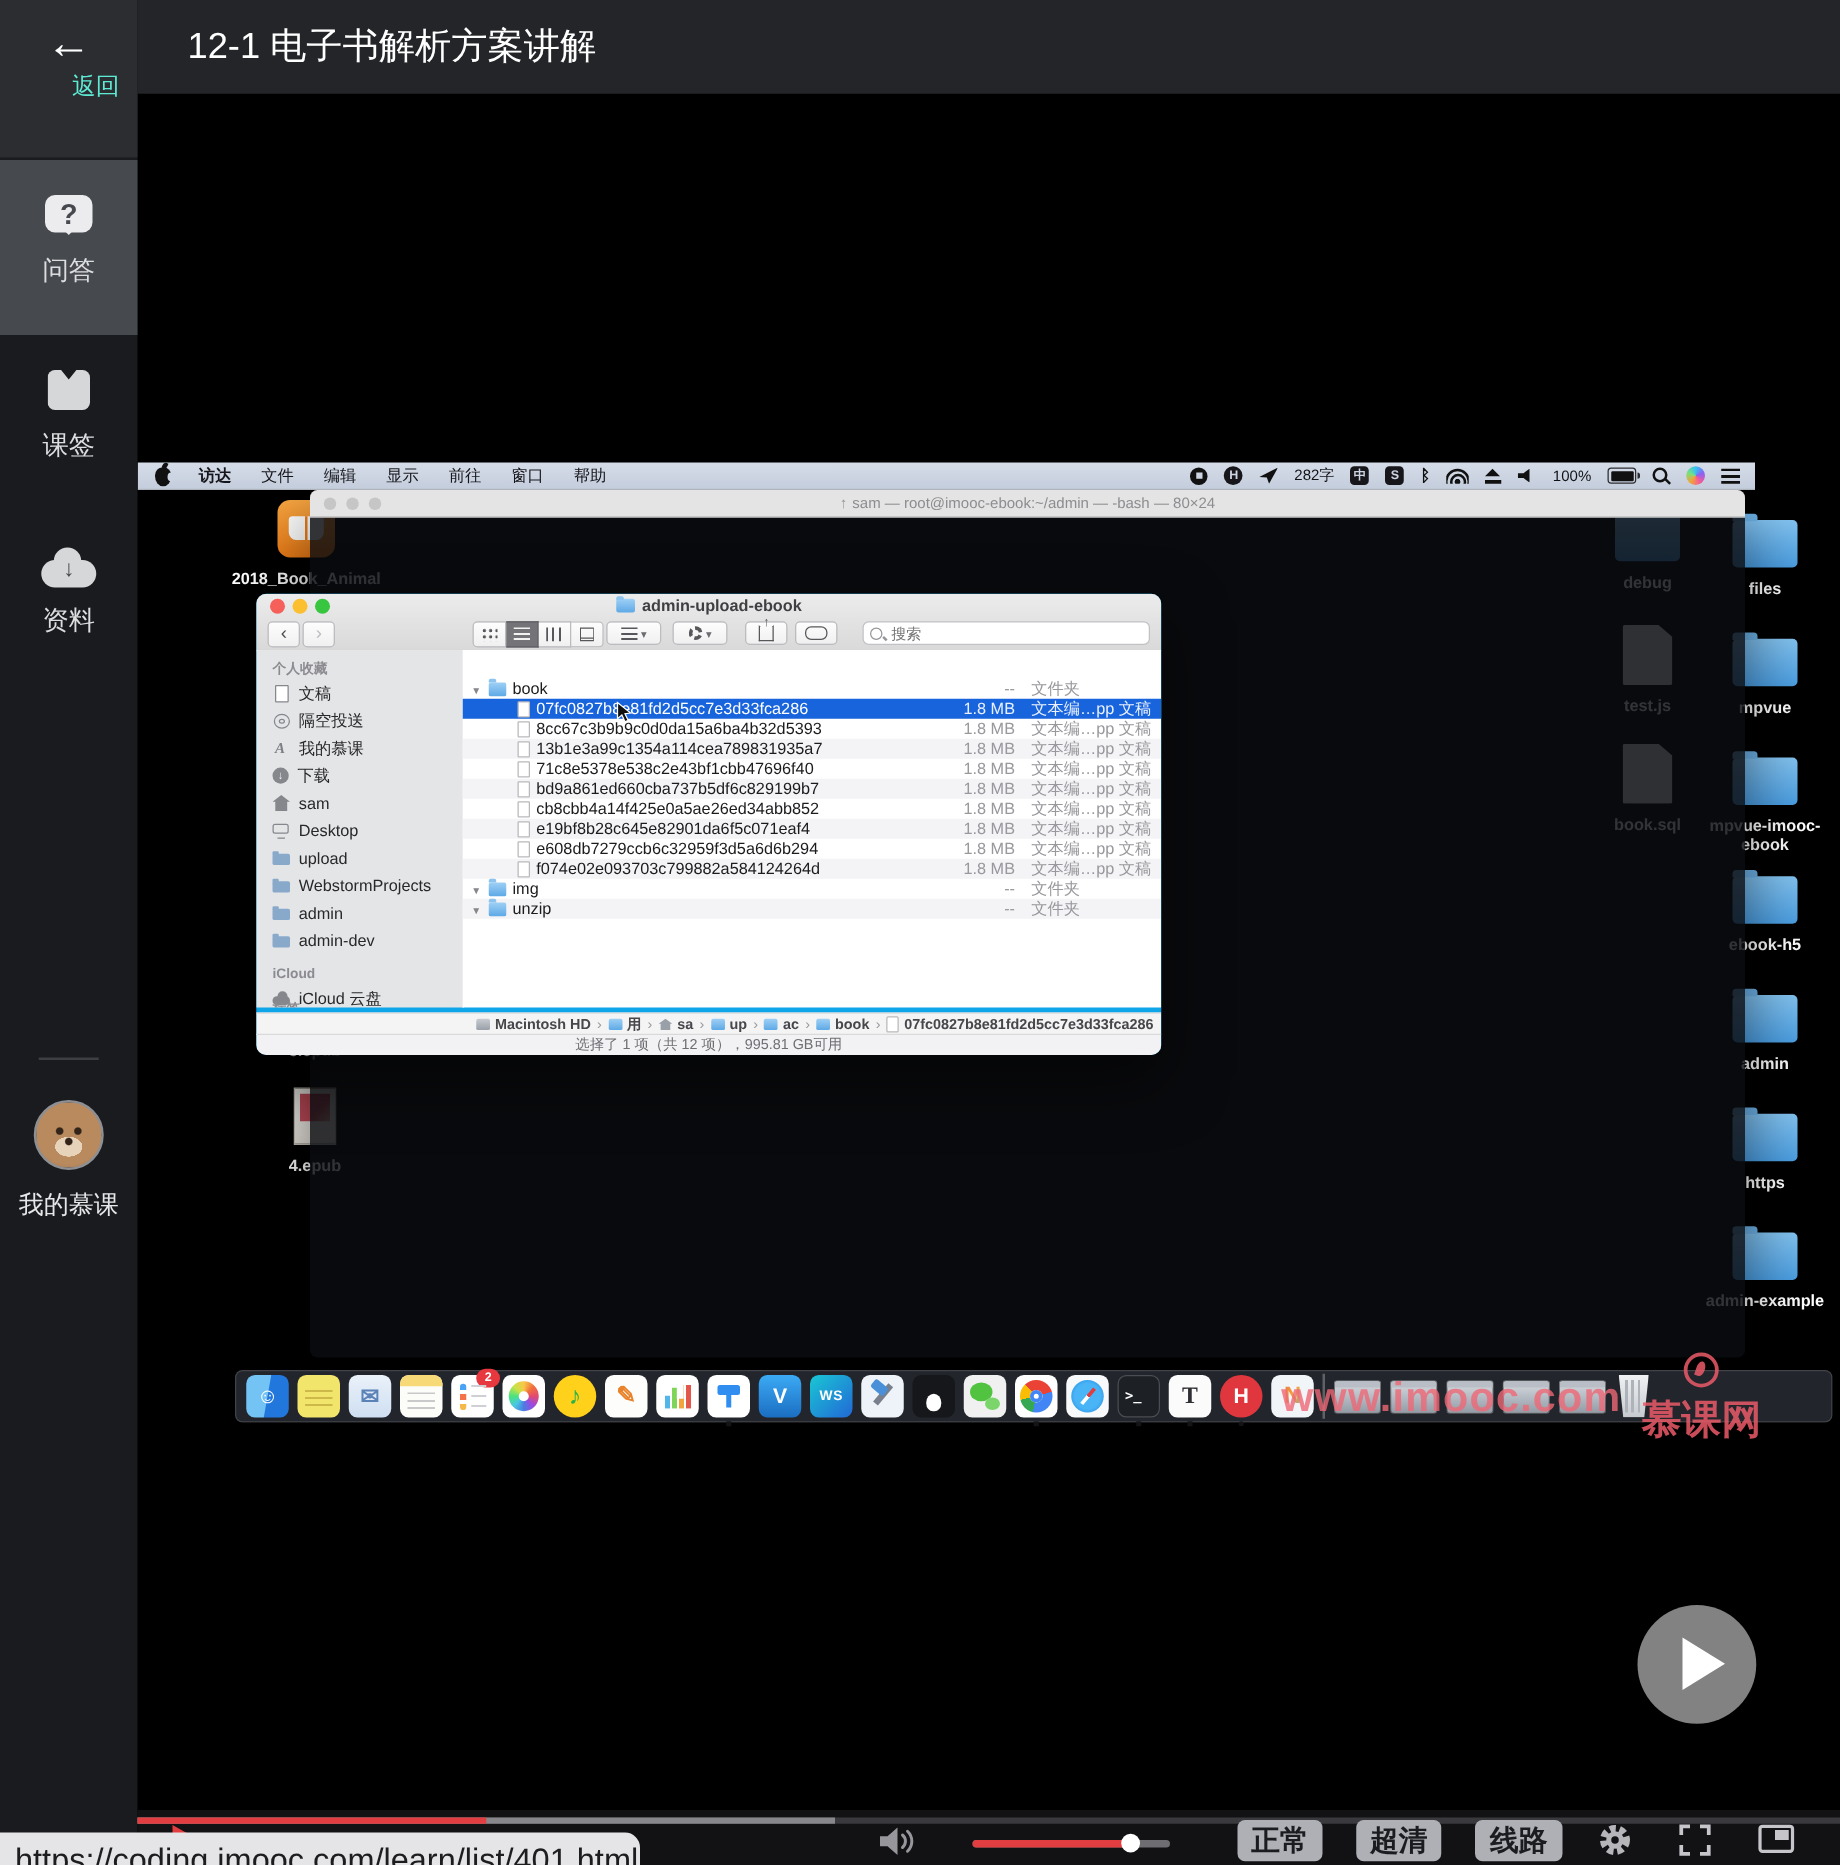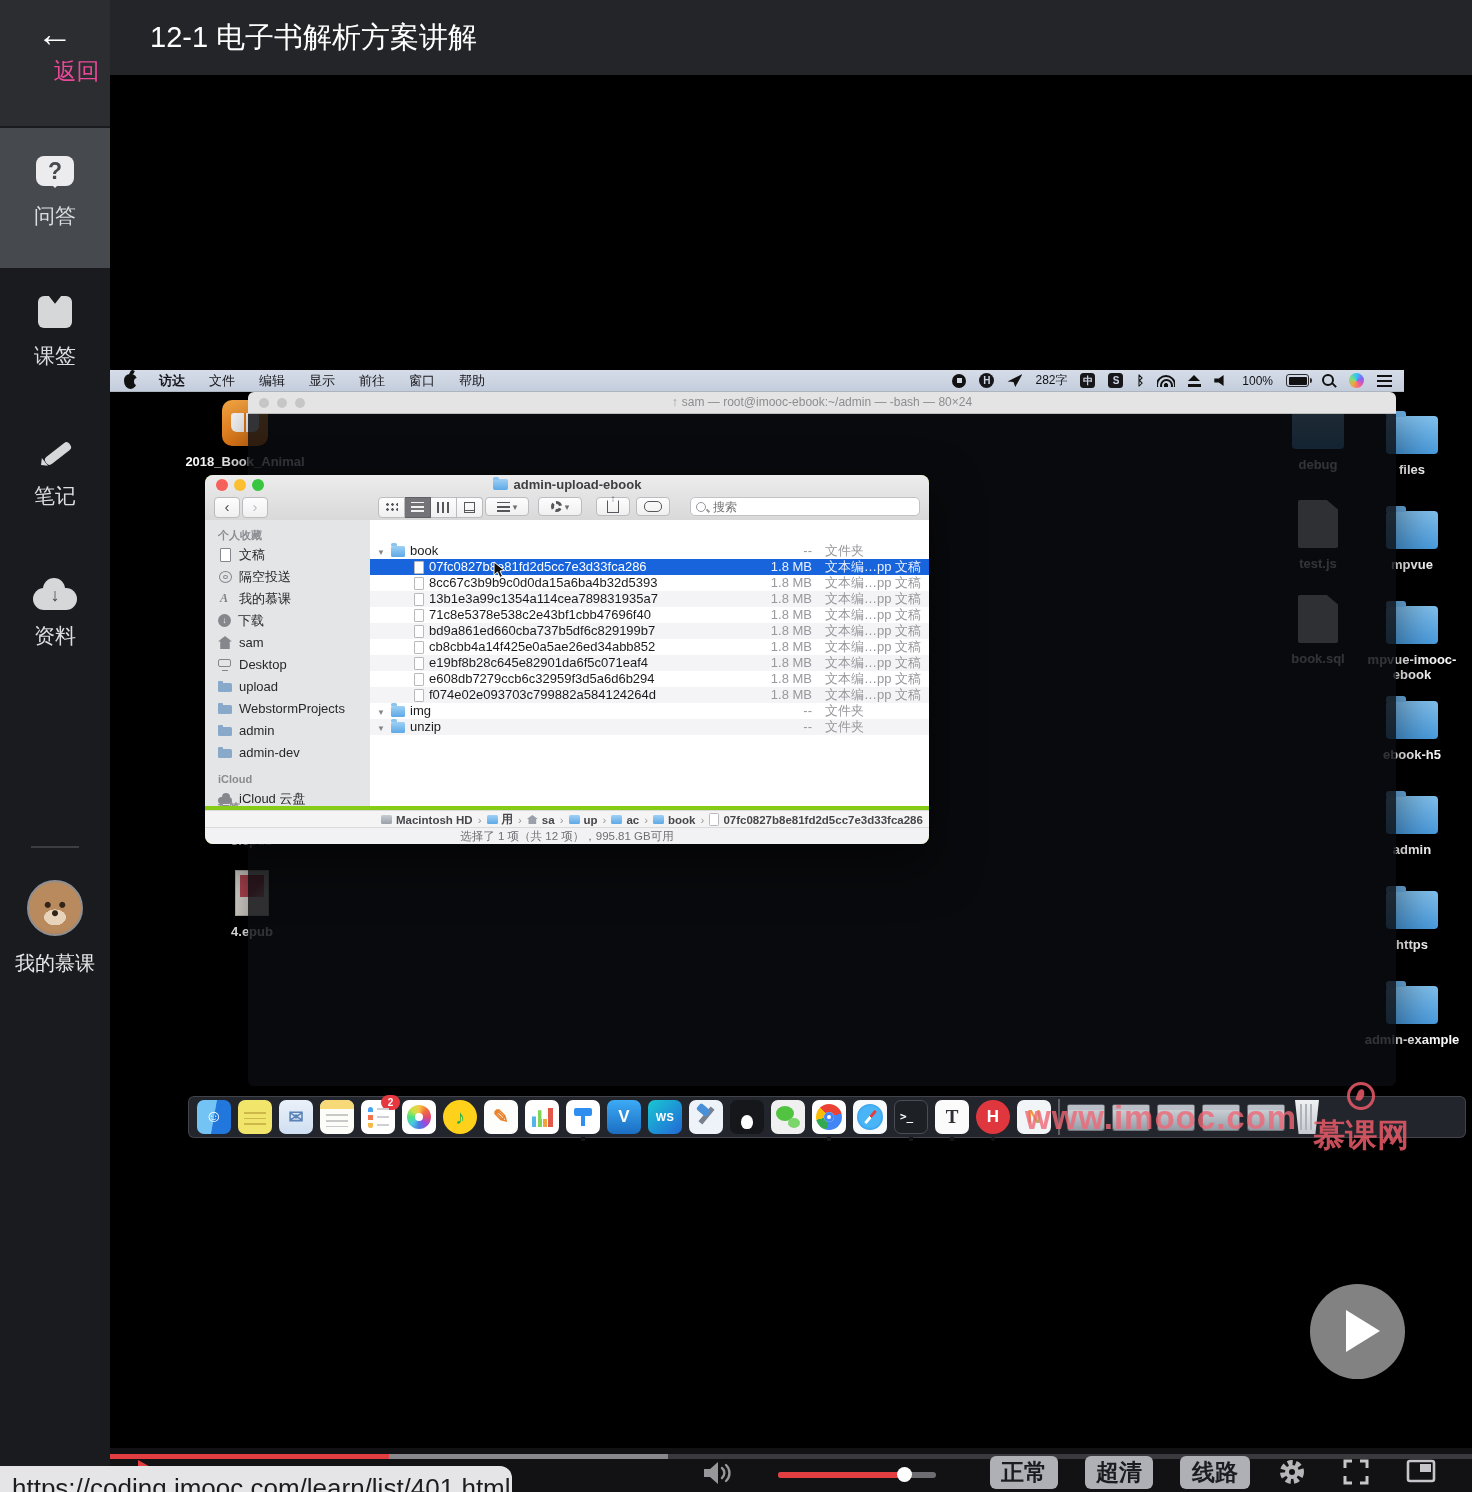--- a/index.html
+++ b/index.html
@@ -2,21 +2,21 @@
 <html><head>
 <meta charset="utf-8">
 <style>
   html,body{margin:0;padding:0;background:#000;}
   .page{position:relative;width:1472px;height:1492px;overflow:hidden;background:#000;
         font-family:"Liberation Sans",sans-serif;}
   
   .sidebar{position:absolute;left:0;top:0;width:110px;height:100%;background:#1a1b1e;z-index:20;}
   .back-cell{height:126px;background:#2b2d31;text-align:center;padding-top:14px;box-sizing:border-box;cursor:pointer;}
   .back-arrow{display:block;font-size:36px;font-weight:bold;color:#fff;line-height:40px;}
-  .back-label{display:block;margin-top:2px;font-size:23px;color:#ec4899;margin-left:43px;}
+  .back-label{display:block;margin-top:2px;font-size:19px;color:#5eead4;margin-left:43px;}
   .side-nav{position:absolute;top:128px;left:0;right:0;}
   .side-item{height:140px;text-align:center;padding-top:28px;box-sizing:border-box;cursor:pointer;}
   .side-item[data-active="true"]{background:#46494e;}
   .si-icon{display:block;height:40px;position:relative;}
   .si-label{display:block;margin-top:6px;font-size:21px;color:#dcdddf;}
   .ic{position:relative;display:inline-block;}
   [data-icon="menu-icon"] .ic{width:36px;height:28px;background:linear-gradient(#d6d7d9 0 5px,transparent 5px 11px,#d6d7d9 11px 16px,transparent 16px 23px,#d6d7d9 23px 28px);}
   [data-icon="question-icon"] .ic{width:38px;height:30px;background:#ececee;border-radius:8px;}
   [data-icon="question-icon"] .ic::before{content:"?";position:absolute;inset:0;font:700 23px/30px "Liberation Sans",sans-serif;color:#46494e;text-align:center;}
   [data-icon="question-icon"] .ic::after{content:"";position:absolute;left:13px;bottom:-8px;border:6px solid transparent;border-top-color:#ececee;}
@@ -125,21 +125,21 @@
      box-shadow:0 22px 55px rgba(0,0,0,.55);background:rgba(11,12,16,.84);}
   .term-bar{height:21px;background:#e4e4e4;border-bottom:1px solid #bdbdbd;position:relative;}
   .term-dots{position:absolute;left:11px;top:6px;display:flex;gap:8px;}
   .term-dots i{width:10px;height:10px;border-radius:50%;background:#c6c6c6;display:block;}
   .term-title{text-align:center;font:12px/21px "Liberation Sans",sans-serif;color:#8d8d91;}
   .term-title .up{color:#9a9a9e;margin-right:4px;}
   .term-lines{position:absolute;left:9px;top:26px;font:600 21px/29px "DejaVu Sans Mono",monospace;color:#fafafa;white-space:pre;}
   .term-cursor{display:inline-block;width:13px;height:22px;border:2px solid #d9d9d9;vertical-align:-4px;margin-left:2px;}
   
   .finder{position:absolute;left:95px;top:105px;width:724px;height:369px;z-index:20;border-radius:8px;overflow:hidden;
-     background:#84cc16;box-shadow:0 20px 50px rgba(0,0,0,.5);text-decoration:underline;}
+     background:#0ea5e9;box-shadow:0 20px 50px rgba(0,0,0,.5);text-decoration:underline;}
   .f-chrome{position:absolute;left:0;top:0;right:0;height:45px;background:linear-gradient(#ececec,#d9d9d9);border-bottom:1px solid #b5b5b8;}
   .tl{position:absolute;top:4px;width:12px;height:12px;border-radius:50%;cursor:pointer;}
   .tl.red{left:11px;background:#f6605a;}
   .tl.yel{left:29px;background:#fbbf2f;}
   .tl.grn{left:47px;background:#38c641;}
   .f-title{position:absolute;left:0;right:0;top:0;height:20px;text-align:center;font:600 13px/20px "Liberation Sans",sans-serif;color:#3f3f43;}
   .mini-folder{display:inline-block;width:15px;height:11px;background:linear-gradient(#9ed0f5,#5ea9e6);border-radius:2px;position:relative;vertical-align:-1px;margin-right:6px;}
   .mini-folder::before{content:"";position:absolute;top:-2.5px;left:0;width:6px;height:3px;background:#8cc4ef;border-radius:1.5px 1.5px 0 0;}
   .tb-nav{position:absolute;left:9px;top:22px;display:flex;gap:2px;}
   .tb-nav b{width:24px;height:19px;background:linear-gradient(#fdfdfd,#f0f0f1);border:1px solid #bcbcc0;border-radius:4px;
@@ -344,24 +344,20 @@
         <div class="side-item" data-icon="question-icon" data-active="true">
           <span class="si-icon"><span class="ic"></span></span>
           <span class="si-label">问答</span>
         </div>
 
         <div class="side-item" data-icon="bookmark-icon" data-active="false">
           <span class="si-icon"><span class="ic"></span></span>
           <span class="si-label">课签</span>
         </div>
 
-        <div class="side-item" data-icon="pencil-icon" data-active="false">
-          <span class="si-icon"><span class="ic"></span></span>
-          <span class="si-label">笔记</span>
-        </div>
 
         <div class="side-item" data-icon="cloud-download-icon" data-active="false">
           <span class="si-icon"><span class="ic"></span></span>
           <span class="si-label">资料</span>
         </div>
       </nav>
     <div class="side-divider"></div>
     <div class="profile">
       <div class="avatar"></div>
       <div class="profile-label">我的慕课</div>

